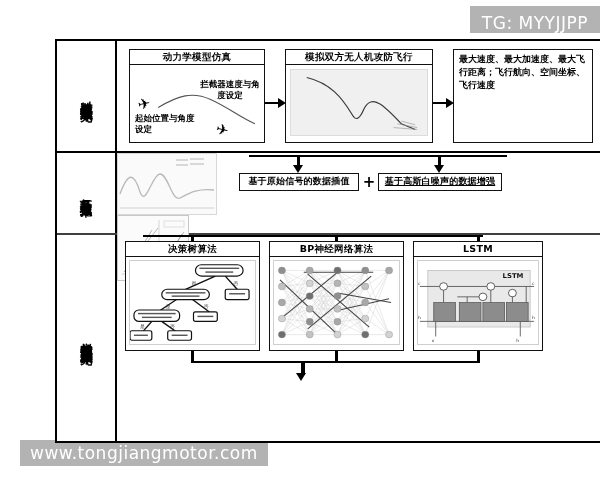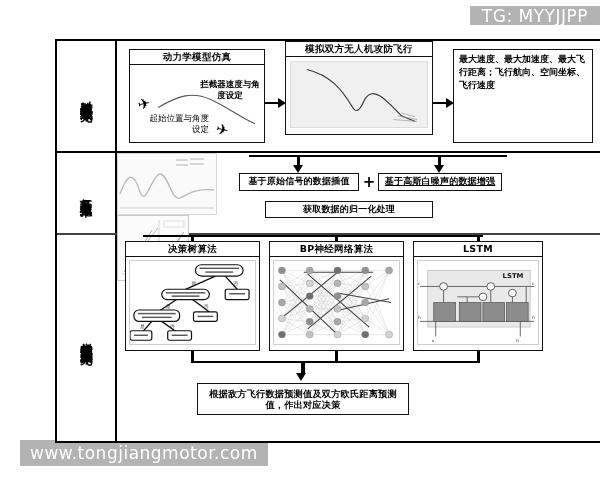--- a/index.html
+++ b/index.html
@@ -8,21 +8,21 @@
     background:#ffffff;
     font-family:"DejaVu Sans","Liberation Sans",sans-serif;
   }
 
   
   .wm{
     position:absolute;background:#b3b3b3;color:#ffffff;
     font-family:"DejaVu Sans","Liberation Sans",sans-serif;
     letter-spacing:.5px;display:flex;align-items:center;
   }
-  #wm-top{right:0;top:6px;height:19px;padding:0 12px;font-size:17px;}
+  #wm-top{right:0;top:6px;height:27px;padding:0 12px;font-size:17px;align-items:flex-end;}
   #wm-bottom{left:20px;bottom:14px;height:26px;padding:0 10px;font-size:17px;}
 
   
   #frame{
     position:absolute;left:55px;top:39px;width:560px;height:404px;
     border:2px solid #000;box-sizing:border-box;background:#fff;
   }
 
   .row{position:absolute;left:0;width:100%;box-sizing:border-box;display:flex;}
   #row1{top:0;height:112px;border-bottom:2px solid #000;}
@@ -62,28 +62,28 @@
     font-size:9px;font-weight:700;color:#000;text-align:center;
     box-sizing:border-box;display:flex;align-items:center;justify-content:center;
     line-height:1.25;padding:2px 4px;letter-spacing:.2px;
   }
 
   
   #dyn{left:12px;top:8px;width:136px;height:94px;}
   #dyn .box-inner{height:calc(100% - 17px);}
   .dyn-t1{position:absolute;right:3px;top:14px;width:62px;font-size:8.5px;font-weight:700;
           text-align:center;line-height:1.25;color:#000;}
-  .dyn-t2{position:absolute;left:15px;bottom:6px;width:64px;font-size:8.5px;font-weight:400;
-          text-align:right;line-height:1.25;color:#000;}
+  .dyn-t2{position:absolute;left:5px;bottom:6px;width:64px;font-size:8.5px;font-weight:700;
+          text-align:left;line-height:1.25;color:#000;}
   .plane{position:absolute;font-size:15px;line-height:1;color:#000;}
   #plane-a{left:8px;top:32px;transform:rotate(-12deg);}
   #plane-b{left:86px;top:58px;transform:rotate(14deg);}
 
   
-  #sim{left:168px;top:0;width:148px;height:94px;}
+  #sim{left:168px;top:8px;width:148px;height:94px;}
   #sim .box-inner{height:calc(100% - 17px);padding:4px;box-sizing:border-box;}
   .chartbg{width:100%;height:100%;background:#f0f0f0;border:1px solid #dcdcdc;box-sizing:border-box;}
 
   
   #gen{left:336px;top:8px;width:140px;height:94px;}
   #gen .box-inner{height:calc(100% - 17px);}
   .gen-text{
     position:absolute;left:5px;top:3px;right:3px;
     font-size:9px;font-weight:700;line-height:1.42;color:#000;text-align:left;
   }
@@ -194,21 +194,20 @@
           <line x1="58" y1="6" x2="70" y2="6" stroke="#c0c0c0" stroke-width="1.2"></line>
           <line x1="58" y1="11" x2="70" y2="11" stroke="#c0c0c0" stroke-width="1.2"></line>
           <rect x="72" y="4" width="14" height="2" fill="#d8d8d8"></rect>
           <rect x="72" y="9" width="14" height="2" fill="#d8d8d8"></rect>
         </svg>
       </div>
 
       <div class="lbl" id="lbl-interp">基于原始信号的数据插值</div>
       <div id="plus">+</div>
       <div class="lbl" id="lbl-noise">基于高斯白噪声的数据增强</div>
-      <div class="lbl" id="lbl-norm">获取数据的归一化处理</div>
 
       <div id="scatter">
         <svg width="100%" height="100%" viewBox="0 0 70 64" preserveAspectRatio="none">
           <path d="M6,56 L40,12" stroke="#b5b5b5" stroke-width="1" fill="none"></path>
           <path d="M8,58 C16,44 24,30 34,14" stroke="#a0a0a0" stroke-width=".8" fill="none"></path>
           <path d="M42,50 L66,16" stroke="#b5b5b5" stroke-width="1" fill="none"></path>
           <path d="M44,52 C50,42 58,28 64,18" stroke="#a0a0a0" stroke-width=".8" fill="none"></path>
           <line x1="41" y1="4" x2="41" y2="58" stroke="#d5d5d5" stroke-width="1"></line>
           <line x1="4" y1="58" x2="68" y2="58" stroke="#cfcfcf" stroke-width="1"></line>
           <rect x="46" y="5" width="20" height="6" fill="none" stroke="#d5d5d5" stroke-width=".7"></rect>
@@ -474,18 +473,17 @@
         </div>
       </div>
 
       <div class="arrow" style="left:74px;top:116px;width:3px;height:10px;"></div>
       <div class="arrow" style="left:218px;top:116px;width:3px;height:10px;"></div>
       <div class="arrow" style="left:360px;top:116px;width:3px;height:10px;"></div>
       <div class="arrow" style="left:74px;top:126px;width:289px;height:2px;"></div>
       <div class="arrow" style="left:184px;top:128px;width:4px;height:12px;"></div>
       <div class="ahead" style="left:179px;top:138px;"></div>
 
-      <div class="lbl" id="lbl-decision">根据敌方飞行数据预测值及双方欧氏距离预测值，作出对应决策</div>
 
     </div>
   </div>
 
 </div>
 
 </body></html>

